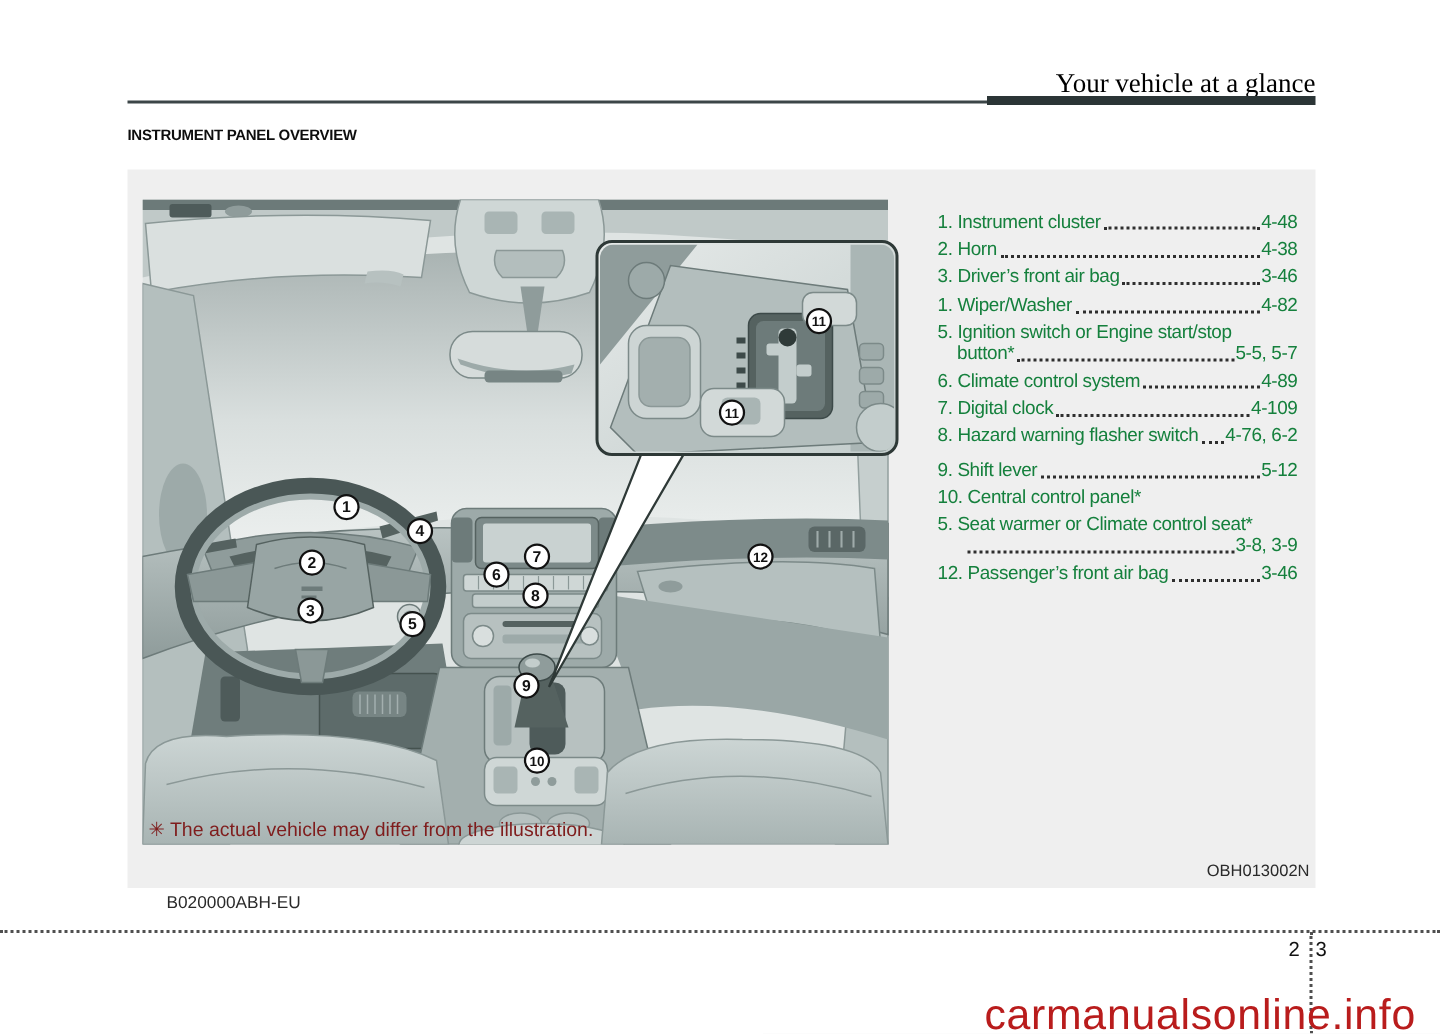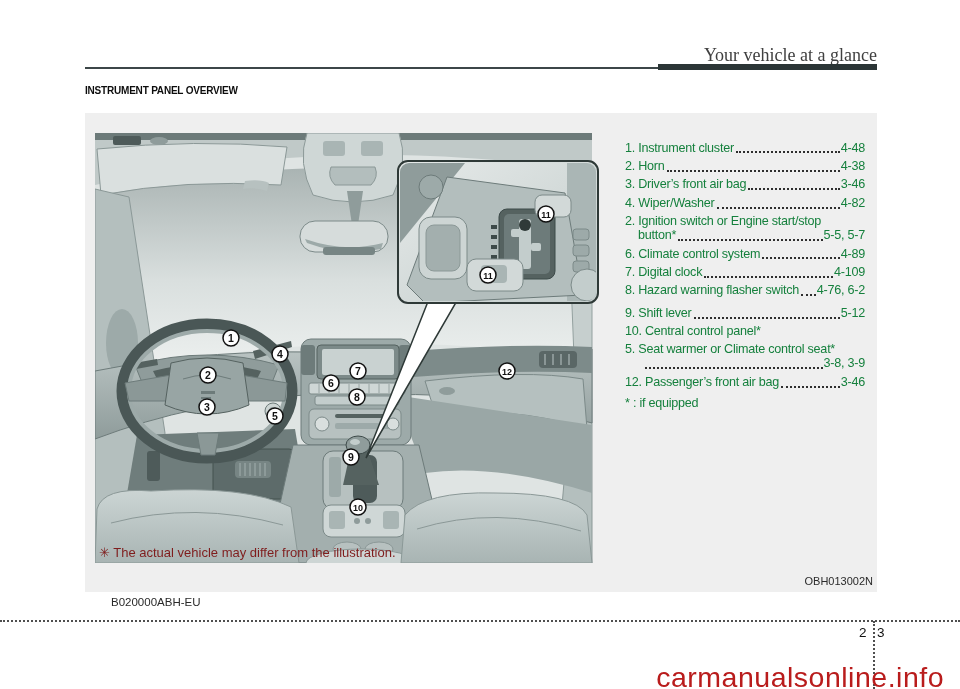--- a/index.html
+++ b/index.html
@@ -1,20 +1,20 @@
 <!DOCTYPE html>
 <html><head>
 <meta charset="utf-8">
 <style>
   html,body{margin:0;padding:0;background:#ffffff;}
   .page{position:relative;width:960px;height:689px;background:#ffffff;overflow:hidden;
         font-family:"Liberation Sans",sans-serif;}
 
   .header-text{position:absolute;top:45px;right:83px;font-family:"Liberation Serif",serif;
-        font-size:18px;color:#404040;white-space:nowrap;}
+        font-size:18px;color:#000000;white-space:nowrap;}
   .rule-thin{position:absolute;top:67px;left:85px;width:573px;height:2px;background:#3c4648;}
   .rule-thick{position:absolute;top:64px;left:658px;width:219px;height:6px;background:#2b3536;}
 
   .page-title{position:absolute;top:85px;left:85px;font-size:10px;font-weight:bold;
         color:#0d0d0d;letter-spacing:-0.2px;white-space:nowrap;}
 
   .figure{position:absolute;left:85px;top:113px;width:792px;height:479px;background:#efefef;}
   .illustration{position:absolute;left:10px;top:20px;width:505px;height:430px;}
 
   .caption{position:absolute;left:14px;top:432px;font-size:13px;color:#7f1d1d;white-space:nowrap;}
@@ -324,26 +324,26 @@
           <span class="toc-text">2. Horn</span>
           <span class="toc-leader"></span>
           <span class="toc-ref">4-38</span>
         </div>
         <div class="toc-row">
           <span class="toc-text">3. Driver’s front air bag</span>
           <span class="toc-leader"></span>
           <span class="toc-ref">3-46</span>
         </div>
         <div class="toc-row">
-          <span class="toc-text">4. Wiper/Washer</span>
+          <span class="toc-text">1. Wiper/Washer</span>
           <span class="toc-leader"></span>
           <span class="toc-ref">4-82</span>
         </div>
         <div class="toc-row">
-          <span class="toc-text">2. Ignition switch or Engine start/stop</span>
+          <span class="toc-text">5. Ignition switch or Engine start/stop</span>
         </div>
         <div class="toc-row wrap" style="padding-left: 13px;">
           <span class="toc-text">button*</span>
           <span class="toc-leader"></span>
           <span class="toc-ref">5-5, 5-7</span>
         </div>
         <div class="toc-row">
           <span class="toc-text">6. Climate control system</span>
           <span class="toc-leader"></span>
           <span class="toc-ref">4-89</span>
@@ -372,21 +372,20 @@
         <div class="toc-row wrap" style="padding-left: 18px; text-align: right;">
           <span class="toc-text"></span>
           <span class="toc-leader"></span>
           <span class="toc-ref">3-8, 3-9</span>
         </div>
         <div class="toc-row">
           <span class="toc-text">12. Passenger’s front air bag</span>
           <span class="toc-leader"></span>
           <span class="toc-ref">3-46</span>
         </div>
-        <div class="toc-footnote">* : if equipped</div>
       </div>
     <div class="toc toc-footnote-box" style="top:auto;"></div>
 
     <div class="caption">✳ The actual vehicle may differ from the illustration.</div>
     <div class="figure-code">OBH013002N</div>
   </div>
 
   <div class="section-code">B020000ABH-EU</div>
 
   <div class="hr-dashed"></div>

